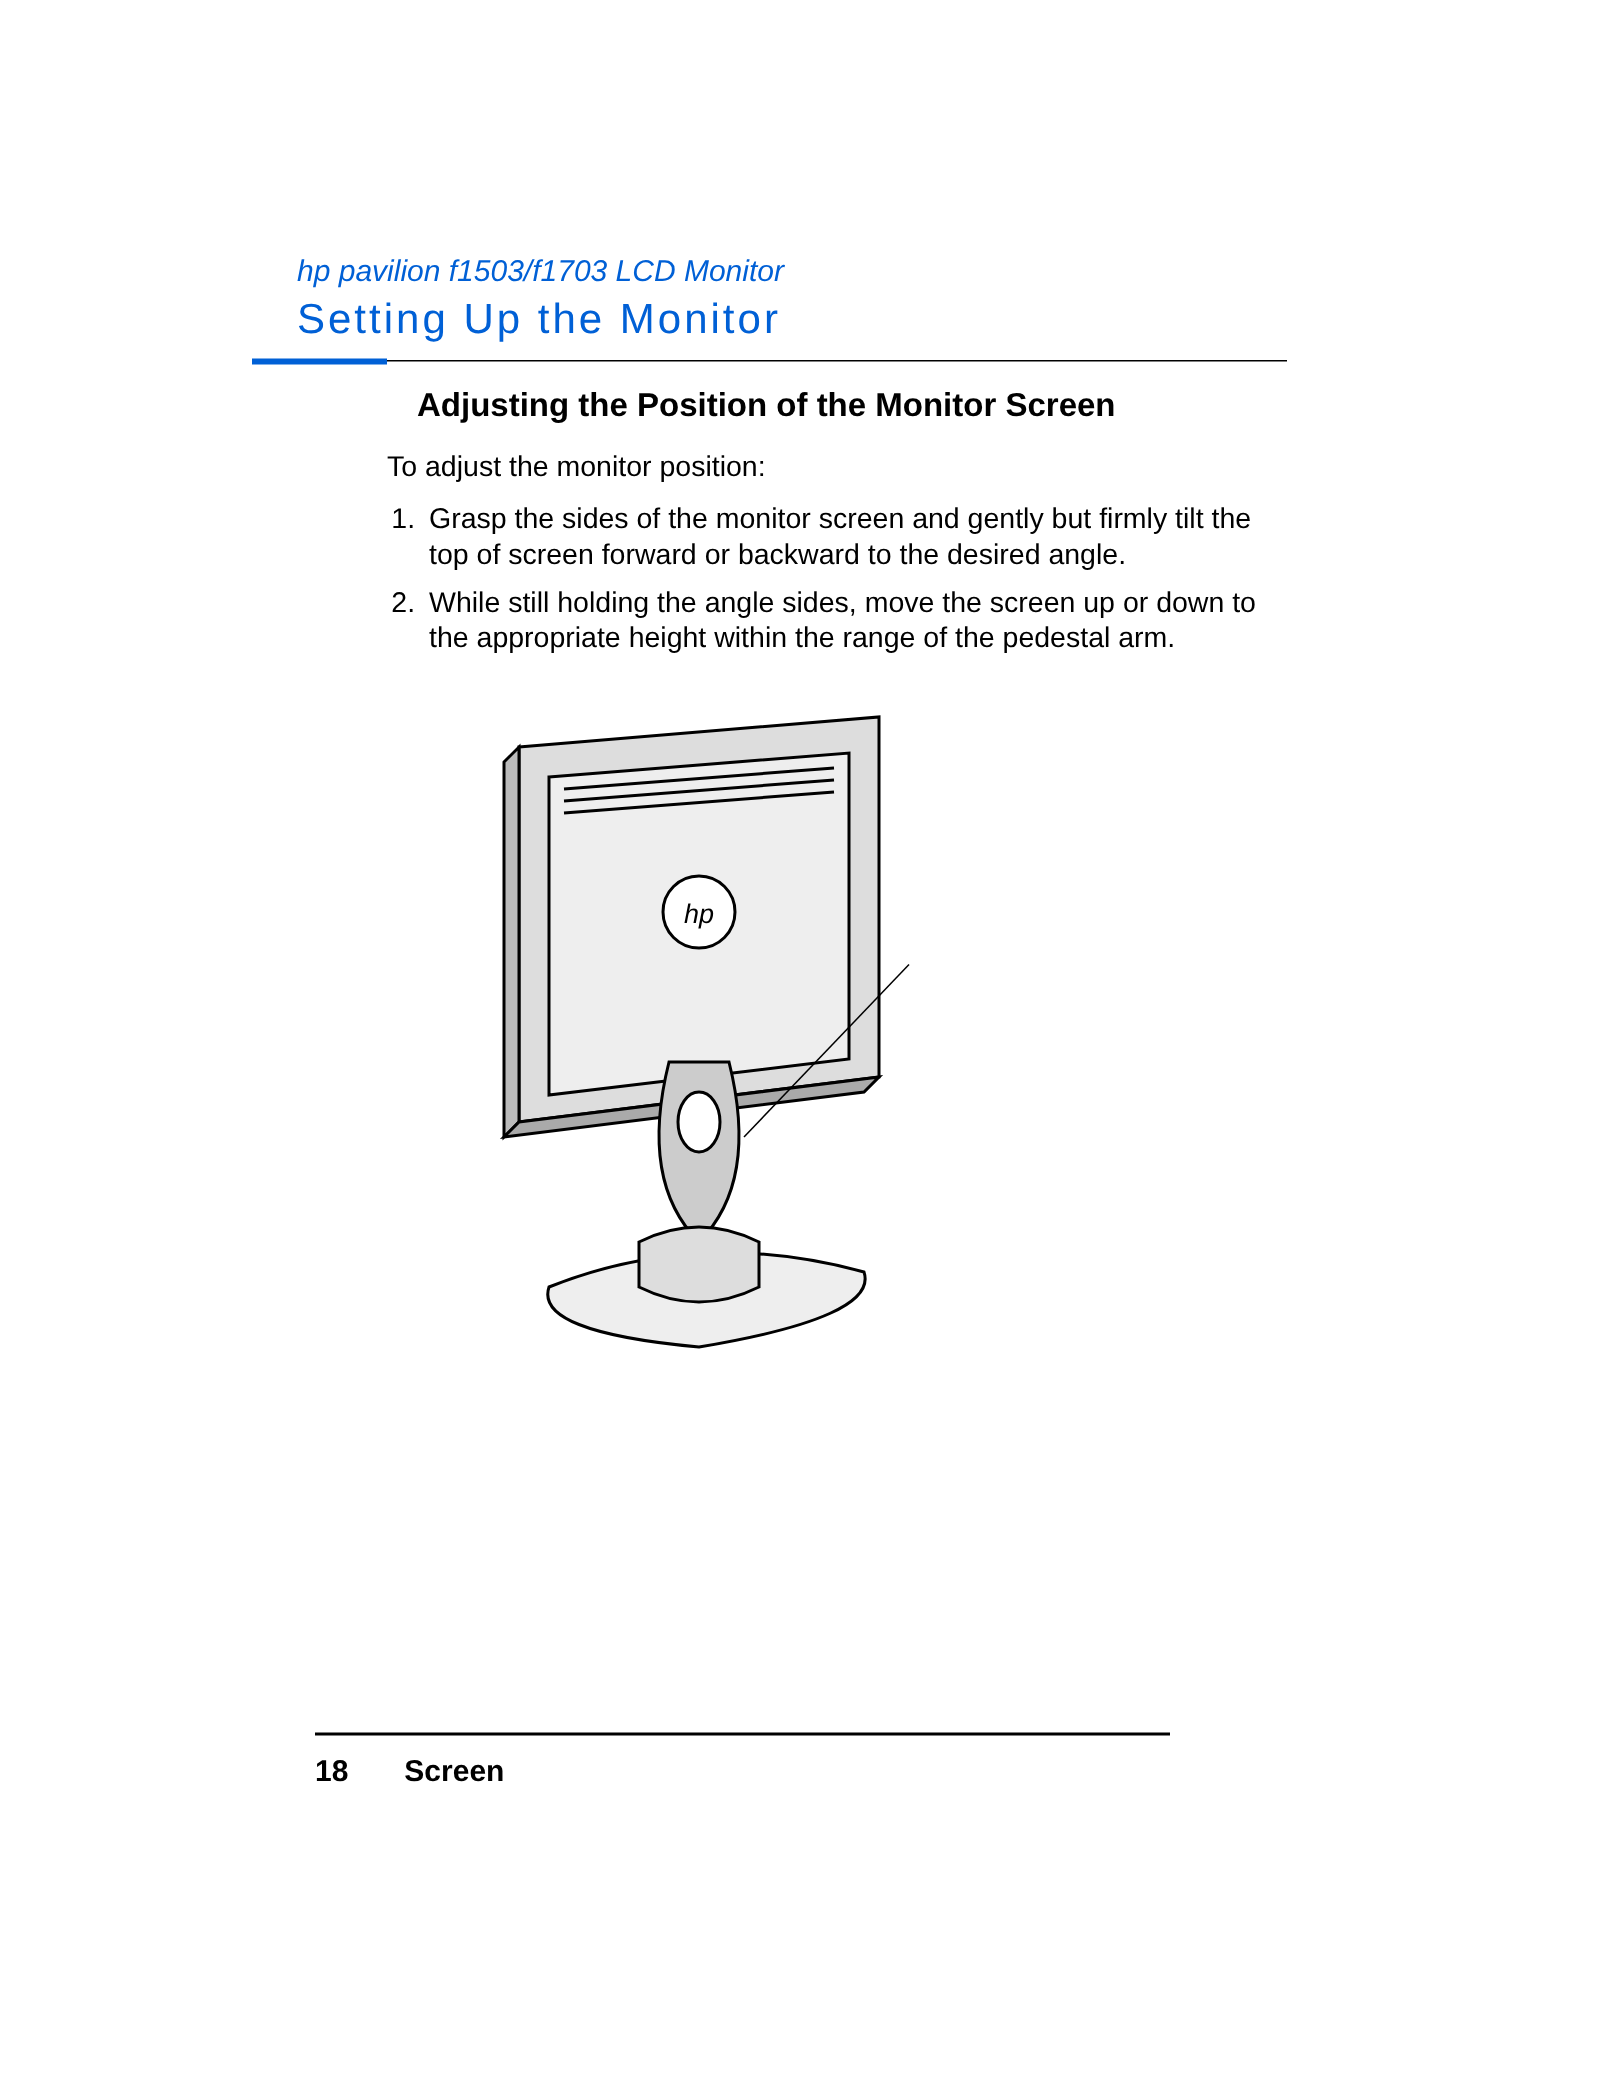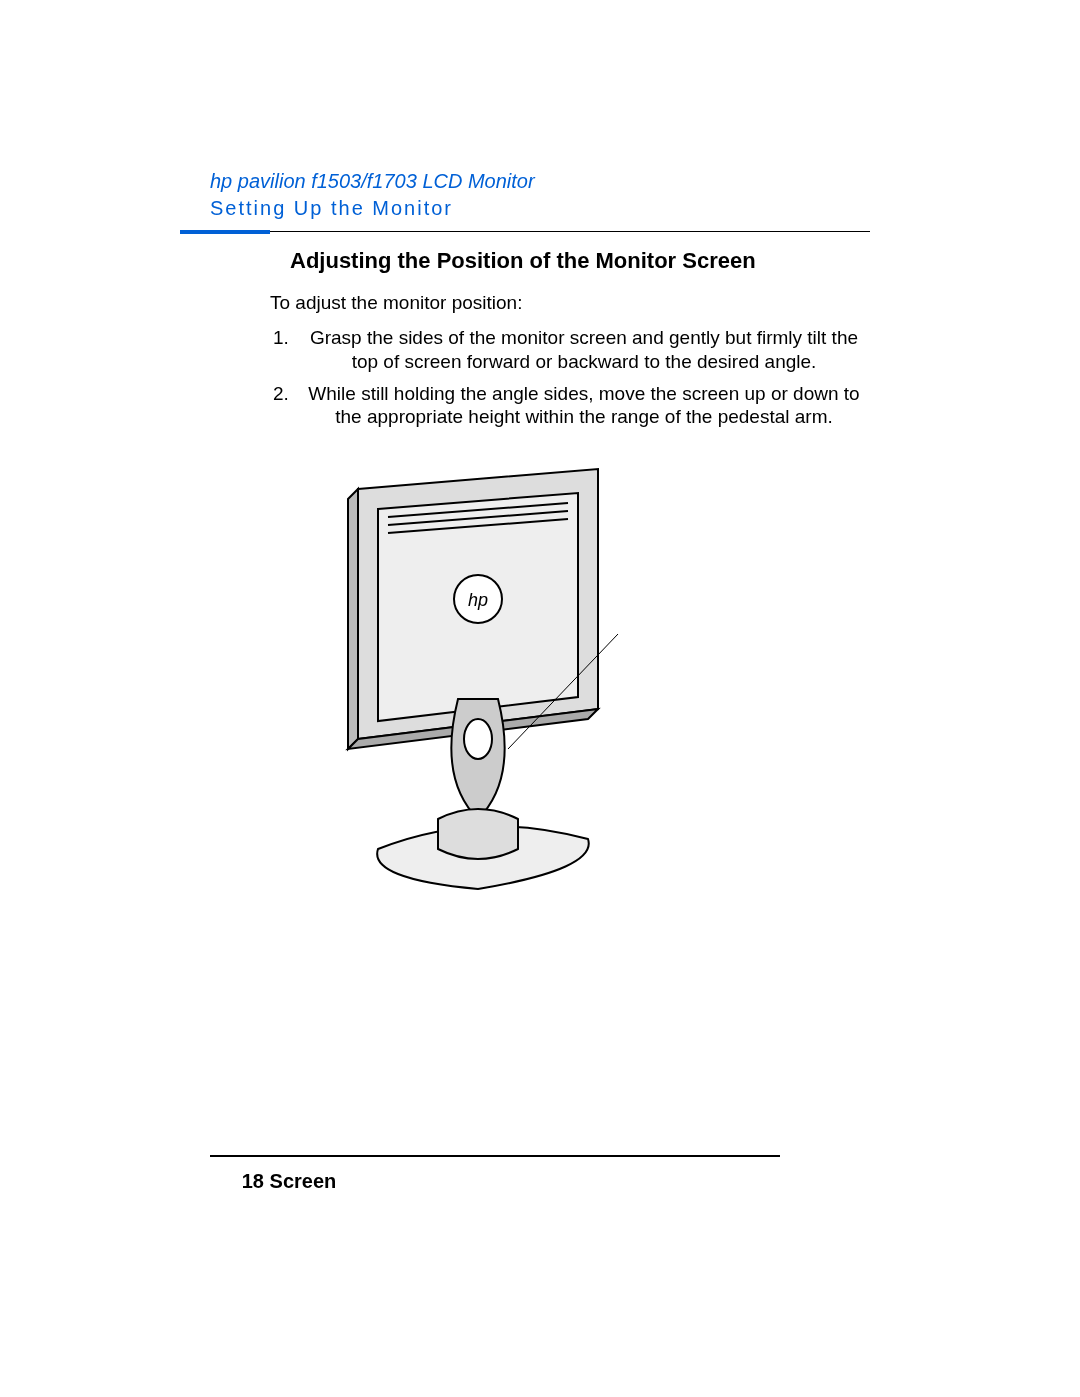--- a/index.html
+++ b/index.html
@@ -7,33 +7,33 @@
     padding: 0;
     background: #fff;
     font-family: "Futura", "Century Gothic", "Trebuchet MS", Arial, sans-serif;
     width: 1080px;
     height: 1397px;
     position: relative;
     color: #000;
   }
   .page {
     position: absolute;
-    left: 210px;
+    left: 198px;
     top: 170px;
     width: 660px;
   }
   .header-line1 {
     color: #0060d6;
     font-size: 20px;
     font-style: italic;
     margin-bottom: 4px;
   }
   .header-line2 {
     color: #0060d6;
-    font-size: 20px;
+    font-size: 28px;
     letter-spacing: 2px;
     margin-bottom: 10px;
   }
   .rule-wrap {
     position: relative;
     height: 4px;
     margin-bottom: 14px;
   }
   .rule-full {
     position: absolute;
@@ -65,21 +65,20 @@
   }
   ol.steps {
     margin: 0 0 18px 60px;
     padding-left: 24px;
     font-size: 19px;
     line-height: 1.25;
   }
   ol.steps li {
     margin-bottom: 8px;
     padding-left: 4px;
-    text-align: center;
   }
   .figure {
     margin: 20px 0 0 78px;
     position: relative;
     width: 520px;
     height: 480px;
   }
   .callout-label {
     position: absolute;
     left: 330px;
@@ -93,21 +92,21 @@
     width: 570px;
     border-top: 2px solid #000;
   }
   .footer {
     position: absolute;
     left: 210px;
     top: 1170px;
     font-size: 20px;
     font-weight: bold;
   }
-  .footer .pgnum { display:inline-block; width:54px;text-align:right; }
+  .footer .pgnum { display:inline-block; width:54px; }
   
   .mon-svg { width: 100%; height: 100%; }
 </style>
 </head>
 <body>
 
 <div class="page">
   <div class="header-line1">hp pavilion f1503/f1703 LCD Monitor</div>
   <div class="header-line2">Setting Up the Monitor</div>
   <div class="rule-wrap">

